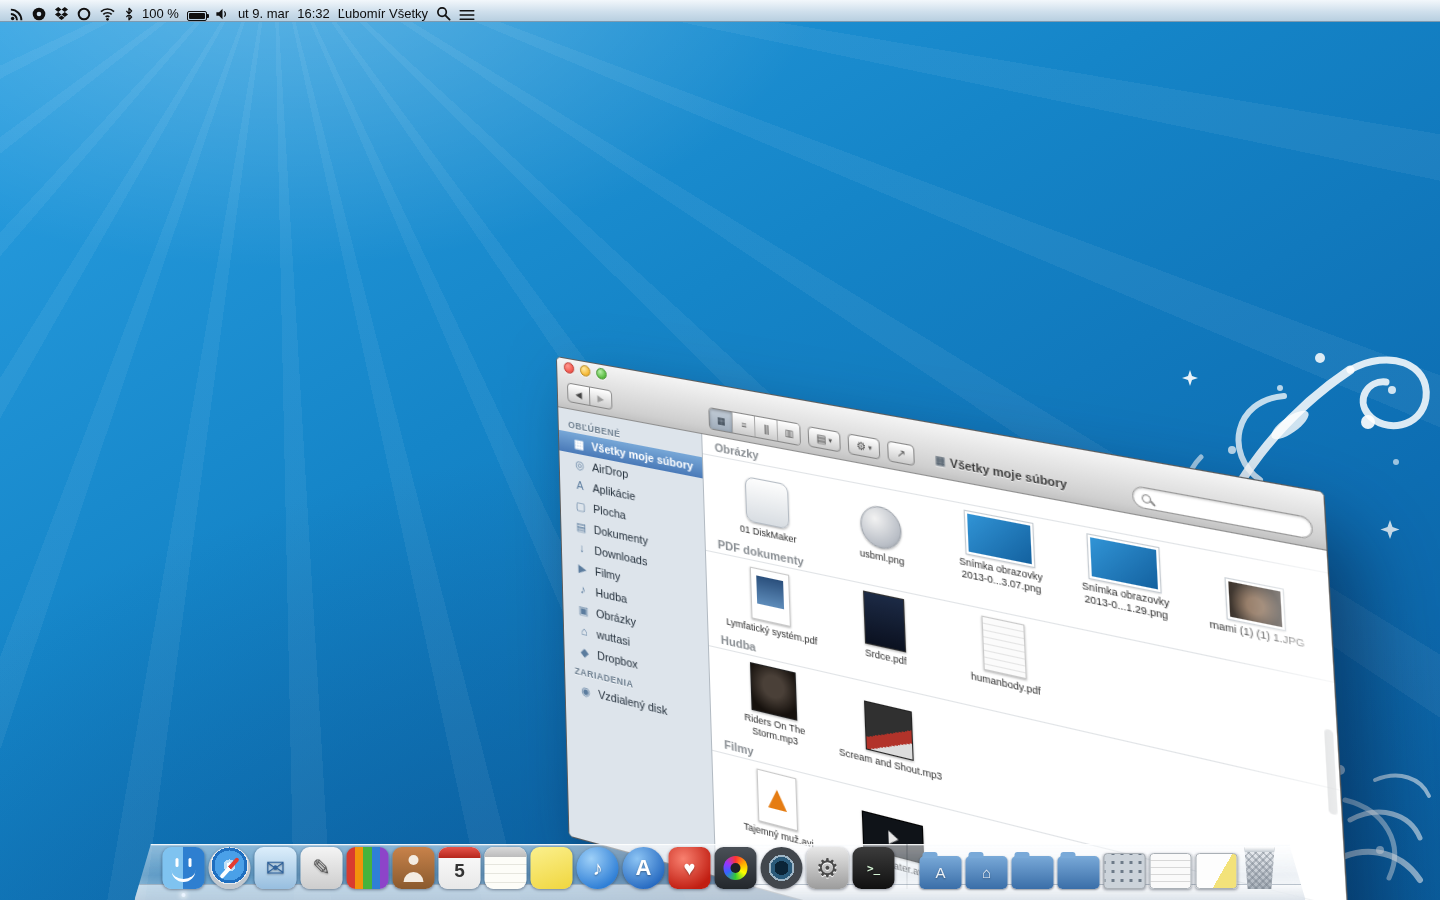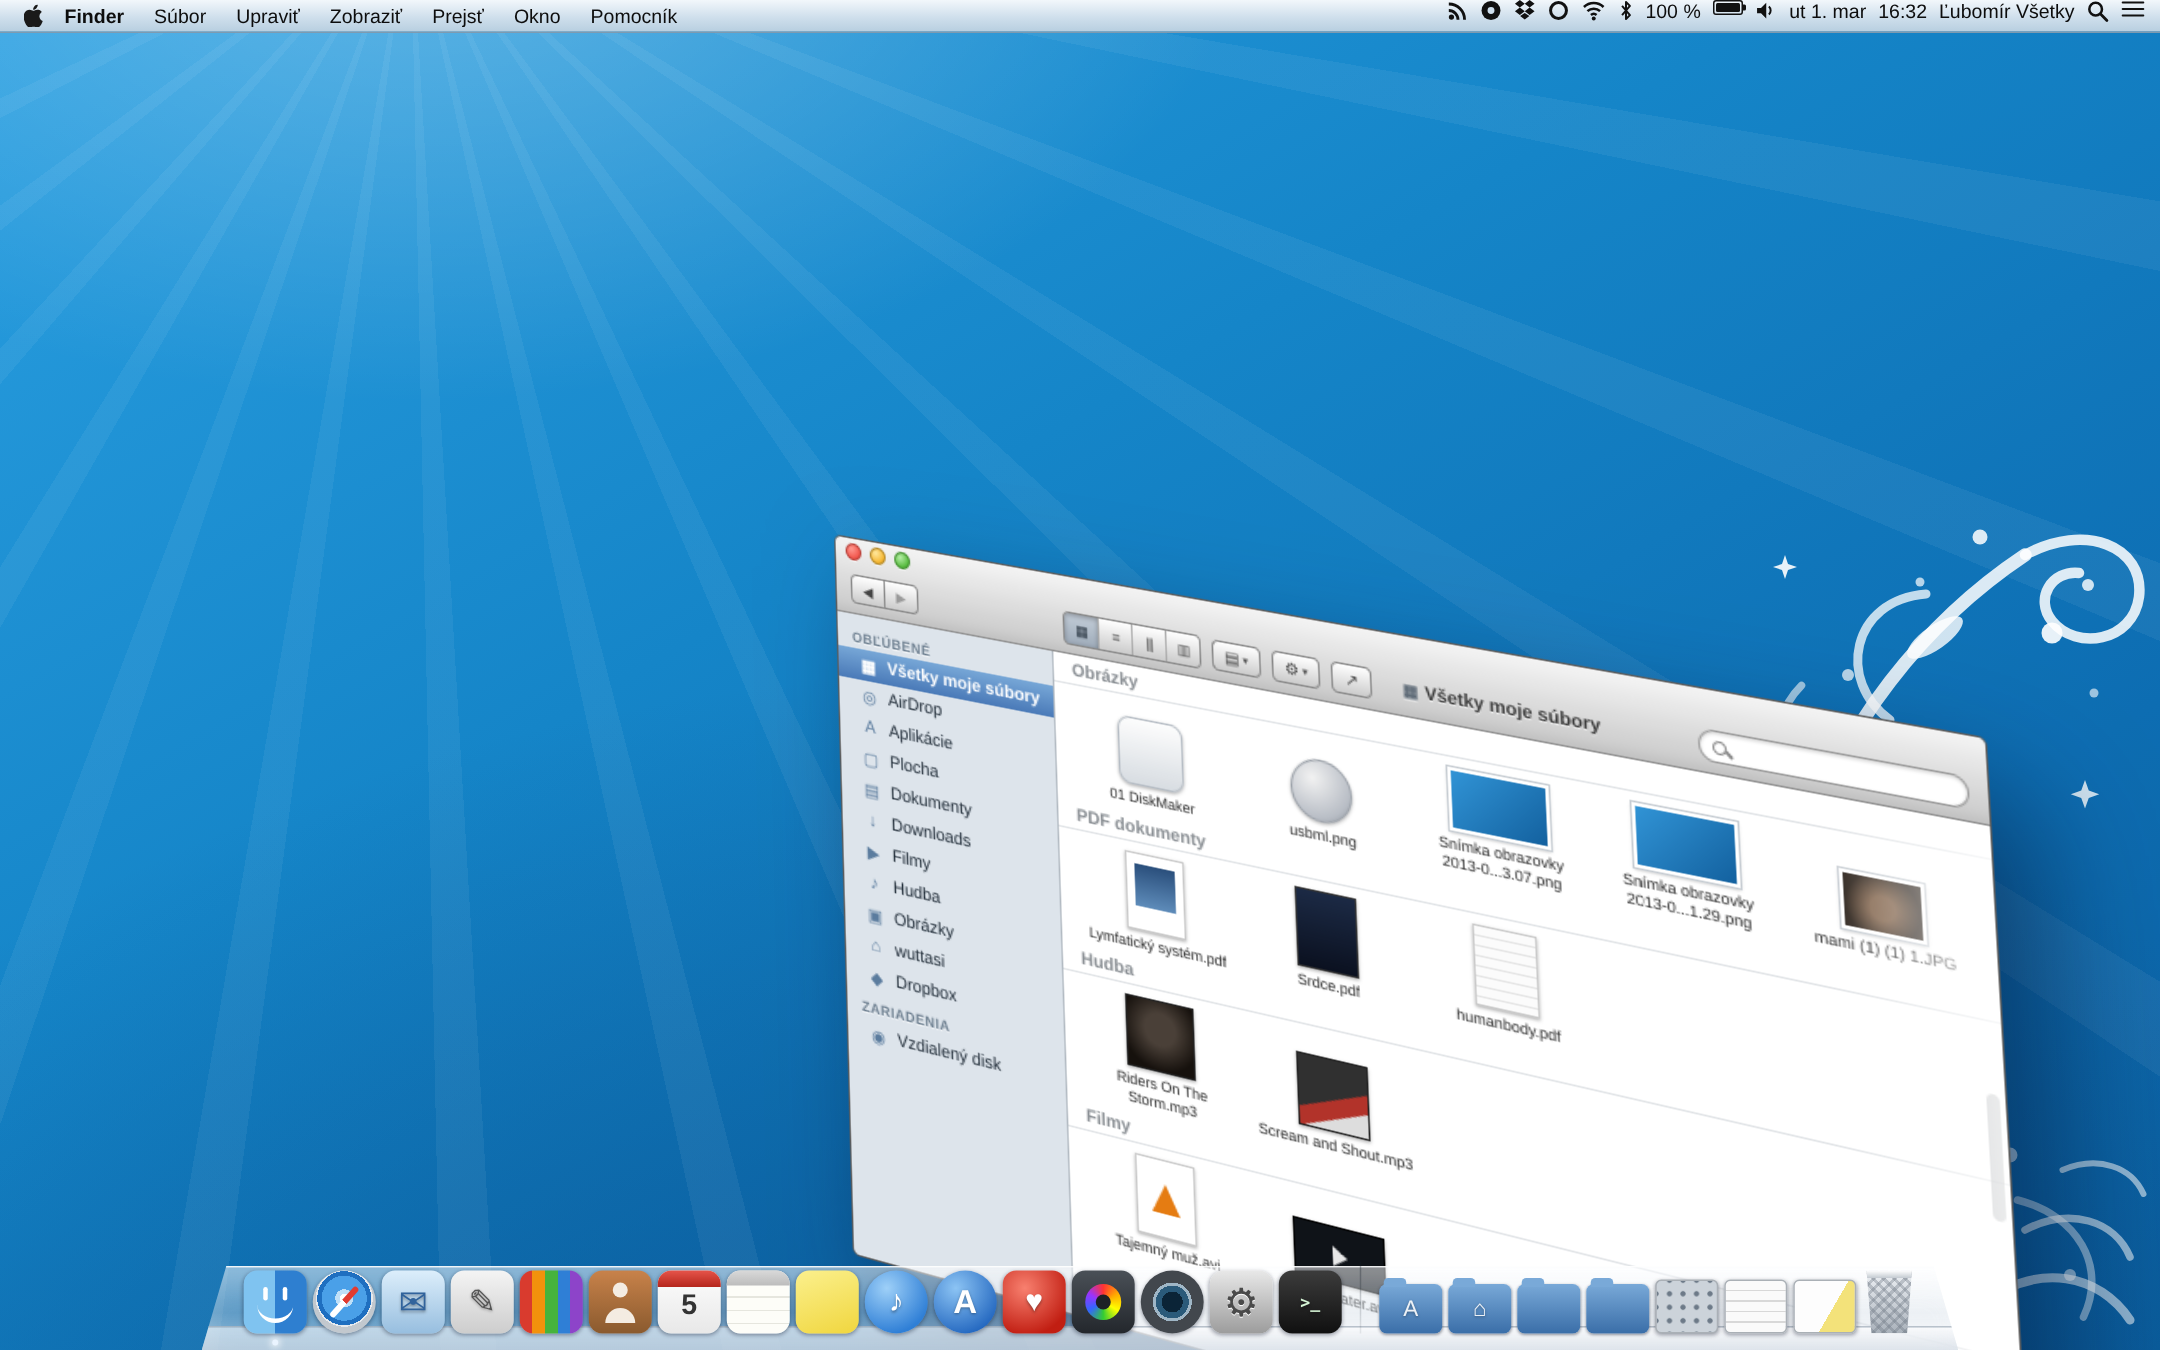--- a/index.html
+++ b/index.html
@@ -25,21 +25,21 @@
     position:absolute; top:0; left:0; right:0; height:22px; z-index:60;
     background:linear-gradient(180deg,#f2f7fb 0%, #cfdfec 55%, #b8cfe0 100%);
     border-bottom:1px solid #7e9ab0;
     display:flex; align-items:center; justify-content:space-between;
     padding:0 10px; font-size:13px; color:#0d0d0d;
   }
   .mb-left { display:flex; align-items:center; height:100%; }
   .apple { display:flex; align-items:center; margin:0 8px 0 6px; }
   .menu-item { margin:0 10px; white-space:nowrap; cursor:default; }
   .menu-item.active-app { font-weight:bold; margin-left:6px; }
-  .mb-right { display:flex; align-items:flex-start; gap:8px; height:100%; }
+  .mb-right { display:flex; align-items:flex-end; gap:8px; height:100%; }
   .mb-icon { display:flex; align-items:center; }
   .mb-text { white-space:nowrap; }
   .batt { display:inline-block; width:20px; height:10px; border:1px solid #111; border-radius:2px; position:relative; }
   .batt::before { content:""; position:absolute; inset:1px; background:#111; border-radius:1px; }
   .batt::after { content:""; position:absolute; right:-3px; top:2px; width:2px; height:4px; background:#111; border-radius:0 1px 1px 0; }
 
   
   .window-wrap {
     position:absolute; left:556px; top:356px; width:704px; height:462px;
     transform-origin:0 0;
@@ -202,28 +202,20 @@
   <svg class="orn2" viewBox="0 0 320 180" width="320" height="180">
     <g stroke="#ffffff" stroke-linecap="round" fill="none" opacity=".55">
       <path d="M200 150 c40 -30 80 -20 100 10" stroke-width="6"></path>
       <path d="M230 100 c30 -16 60 -6 70 18" stroke-width="5"></path>
       <path d="M255 60 c24 -10 46 -2 54 16" stroke-width="4"></path>
     </g>
     <path d="M40 160 c30 -40 90 -50 130 -20 c-30 26 -90 30 -130 20z" fill="#ffffff" opacity=".4"></path>
   </svg>
 
   <div class="menubar">
-    <div class="mb-left">
-      <span class="apple">
-        <svg viewBox="0 0 17 20" width="13" height="15">
-            <path fill="#1a1a1a" d="M13.5 10.6c0-2.6 2.1-3.8 2.2-3.9-1.2-1.8-3.1-2-3.7-2-1.6-.2-3.1.9-3.9.9-.8 0-2-.9-3.4-.9C3 4.7 1.3 5.7.4 7.3c-1.9 3.2-.5 8 1.3 10.6.9 1.3 1.9 2.7 3.3 2.6 1.3-.1 1.8-.8 3.4-.8 1.6 0 2 .8 3.4.8 1.4 0 2.3-1.3 3.2-2.6.7-1 1.2-2.1 1.5-3.2-2.5-1-3-4.1-3-4.1zM11 3.1c.7-.9 1.2-2.1 1.1-3.1-1 0-2.3.7-3 1.6-.7.8-1.3 2-1.1 3.1 1.1.1 2.3-.6 3-1.6z"></path>
-          </svg>
-      </span>
-      <span class="menu-items"><span class="menu-item active-app">Finder</span><span class="menu-item">Súbor</span><span class="menu-item">Upraviť</span><span class="menu-item">Zobraziť</span><span class="menu-item">Prejsť</span><span class="menu-item">Okno</span><span class="menu-item">Pomocník</span></span>
-    </div>
     <div class="mb-right">
       <span class="mb-icon">
         <svg width="14" height="14" viewBox="0 0 16 16">
             <circle cx="3" cy="13" r="2" fill="#111"></circle>
             <path d="M1 8a7 7 0 0 1 7 7" stroke="#111" stroke-width="2.2" fill="none"></path>
             <path d="M1 3a12 12 0 0 1 12 12" stroke="#111" stroke-width="2.2" fill="none"></path>
           </svg>
       </span>
       <span class="mb-icon">
         <svg width="14" height="14" viewBox="0 0 14 14">
@@ -259,21 +251,21 @@
       <span class="mb-text">100 %</span>
       <span class="mb-icon">
           <span class="batt"></span>
         </span>
       <span class="mb-icon">
         <svg width="15" height="14" viewBox="0 0 16 16">
             <path fill="#111" d="M1 6h3l4-4v12l-4-4H1z"></path>
             <path d="M10 5a4 4 0 0 1 0 6" stroke="#111" stroke-width="1.5" fill="none"></path>
           </svg>
       </span>
-      <span class="mb-text">ut 1. mar</span>
+      <span class="mb-text">ut 9. mar</span>
       <span class="mb-text">16:32</span>
       <span class="mb-text">Ľubomír Všetky</span>
       <span class="mb-icon">
         <svg width="15" height="15" viewBox="0 0 16 16">
             <circle cx="6.5" cy="6.5" r="4.5" stroke="#111" stroke-width="1.8" fill="none"></circle>
             <path d="M10 10 L14.5 14.5" stroke="#111" stroke-width="2" stroke-linecap="round"></path>
           </svg>
       </span>
       <span class="mb-icon">
         <svg width="16" height="12" viewBox="0 0 18 14">

